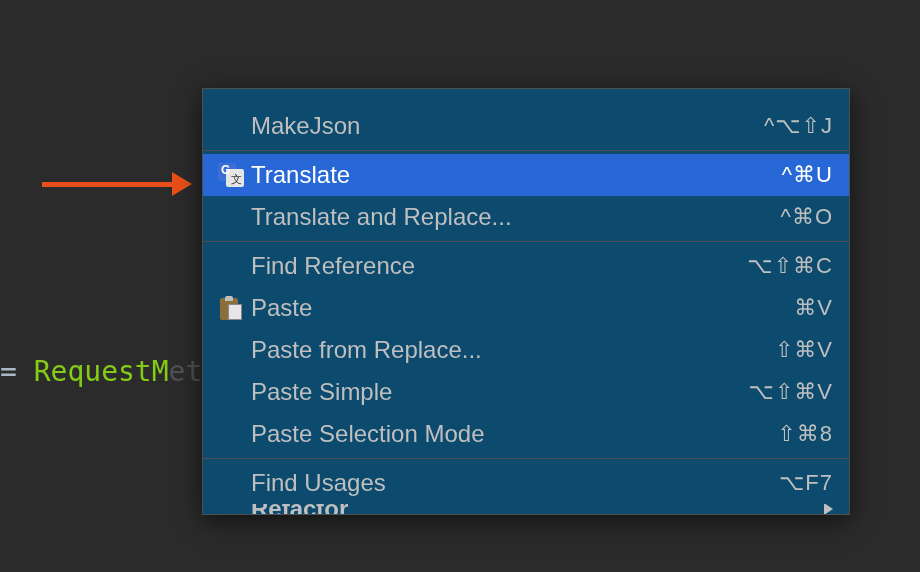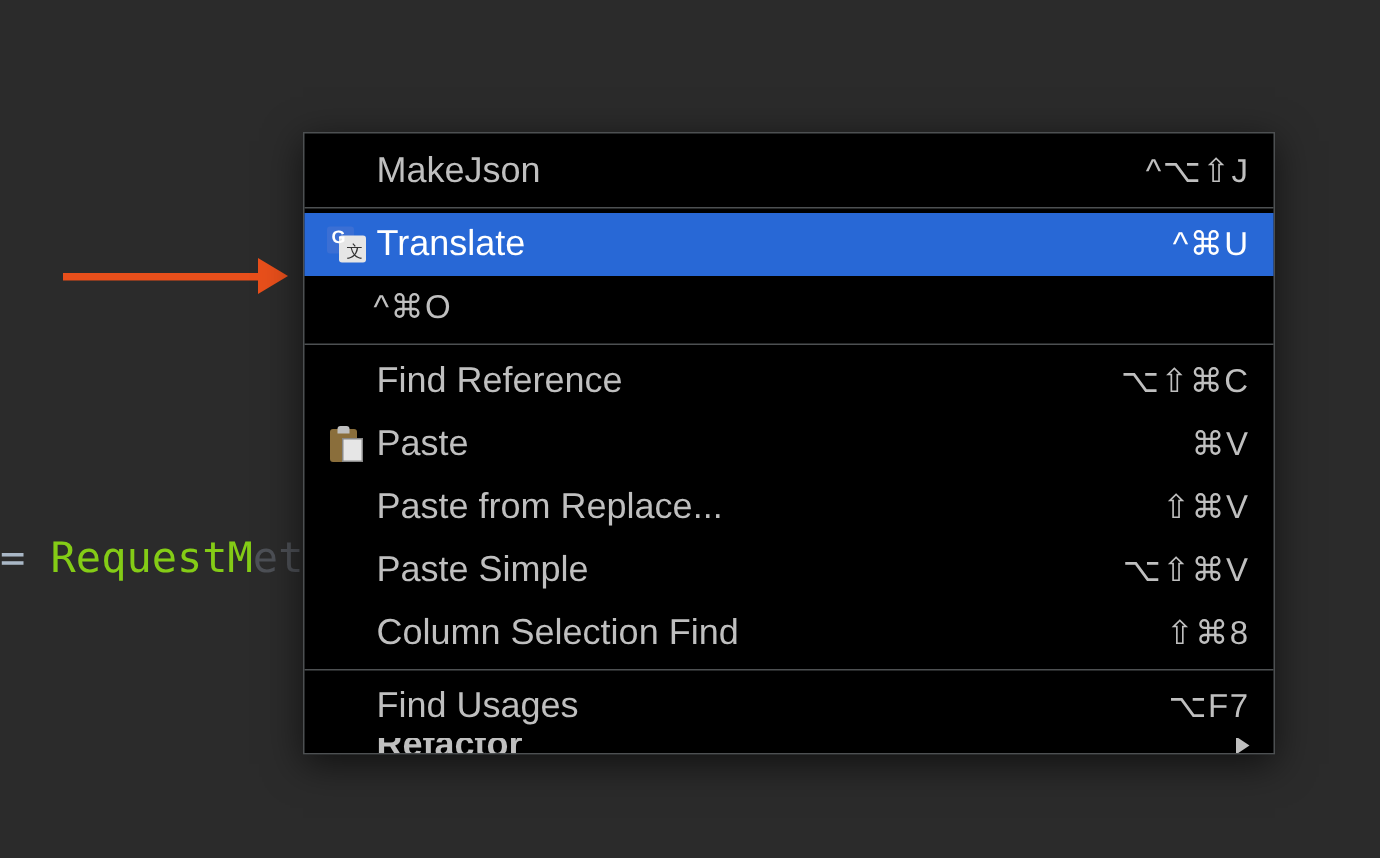--- a/index.html
+++ b/index.html
@@ -47,24 +47,24 @@
     border-left: 20px solid #e84f1b;
     border-top: 12px solid transparent;
     border-bottom: 12px solid transparent;
   }
 
   .context-menu {
     position: absolute;
     left: 202px;
     top: 88px;
     width: 648px;
-    background: #000000;
+    background: #0c4a6e;
     border: 1px solid #4d5052;
     box-shadow: 0 6px 24px rgba(0,0,0,0.6);
-    padding: 4px 0 0 0;
+    padding: 16px 0 0 0;
     font-size: 24px;
     color: #bfbfbf;
   }
   .menu-item {
     display: flex;
     align-items: center;
     height: 42px;
     padding: 0 16px 0 10px;
     cursor: default;
   }
@@ -169,20 +169,21 @@
           <div class="front"></div>
           <div class="g">G</div>
           <div class="zh">文</div>
         </div>
       </span>
       <span class="label">Translate</span>
       <span class="shortcut">^⌘U</span>
     </div>
     <div class="menu-item">
       <span class="icon-slot"></span>
+      <span class="label">Translate and Replace...</span>
       <span class="shortcut">^⌘O</span>
     </div>
     <div class="menu-sep"></div>
     <div class="menu-item">
       <span class="icon-slot"></span>
       <span class="label">Find Reference</span>
       <span class="shortcut">⌥⇧⌘C</span>
     </div>
     <div class="menu-item">
       <span class="icon-slot">
@@ -200,21 +201,21 @@
       <span class="label">Paste from Replace...</span>
       <span class="shortcut">⇧⌘V</span>
     </div>
     <div class="menu-item">
       <span class="icon-slot"></span>
       <span class="label">Paste Simple</span>
       <span class="shortcut">⌥⇧⌘V</span>
     </div>
     <div class="menu-item">
       <span class="icon-slot"></span>
-      <span class="label">Column Selection Find</span>
+      <span class="label">Paste Selection Mode</span>
       <span class="shortcut">⇧⌘8</span>
     </div>
     <div class="menu-sep"></div>
     <div class="menu-item">
       <span class="icon-slot"></span>
       <span class="label">Find Usages</span>
       <span class="shortcut">⌥F7</span>
     </div>
     <div class="menu-item cut">
       <span class="icon-slot"></span>

